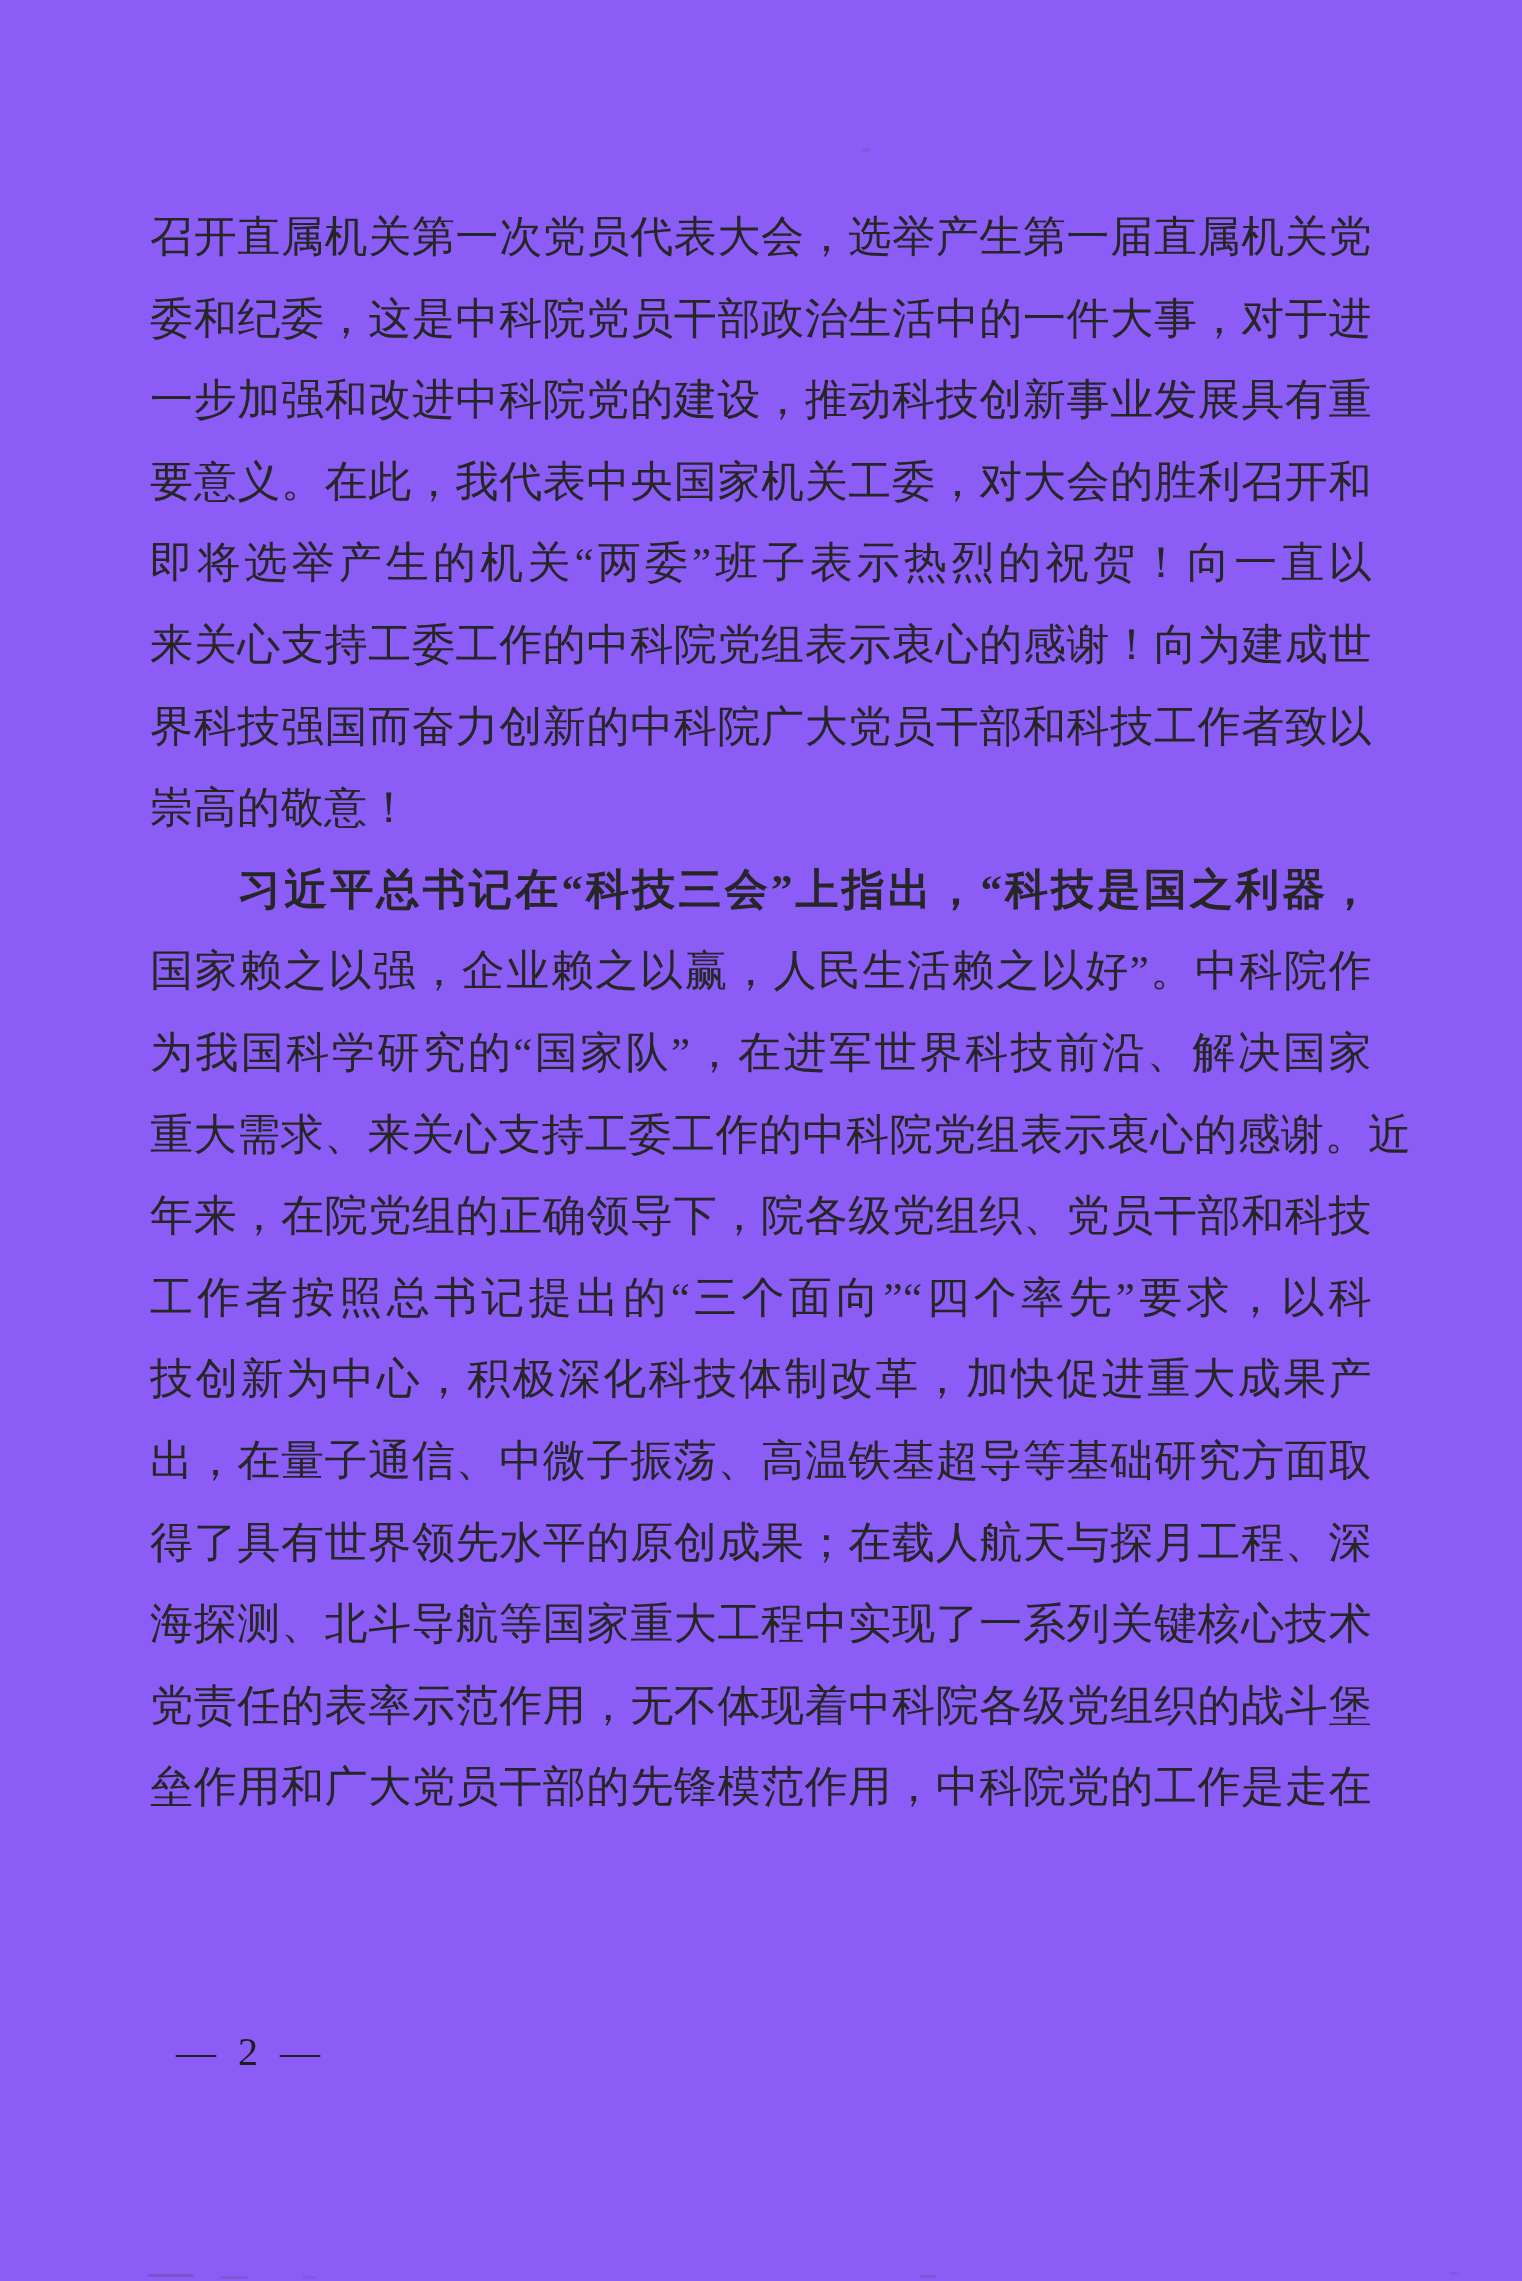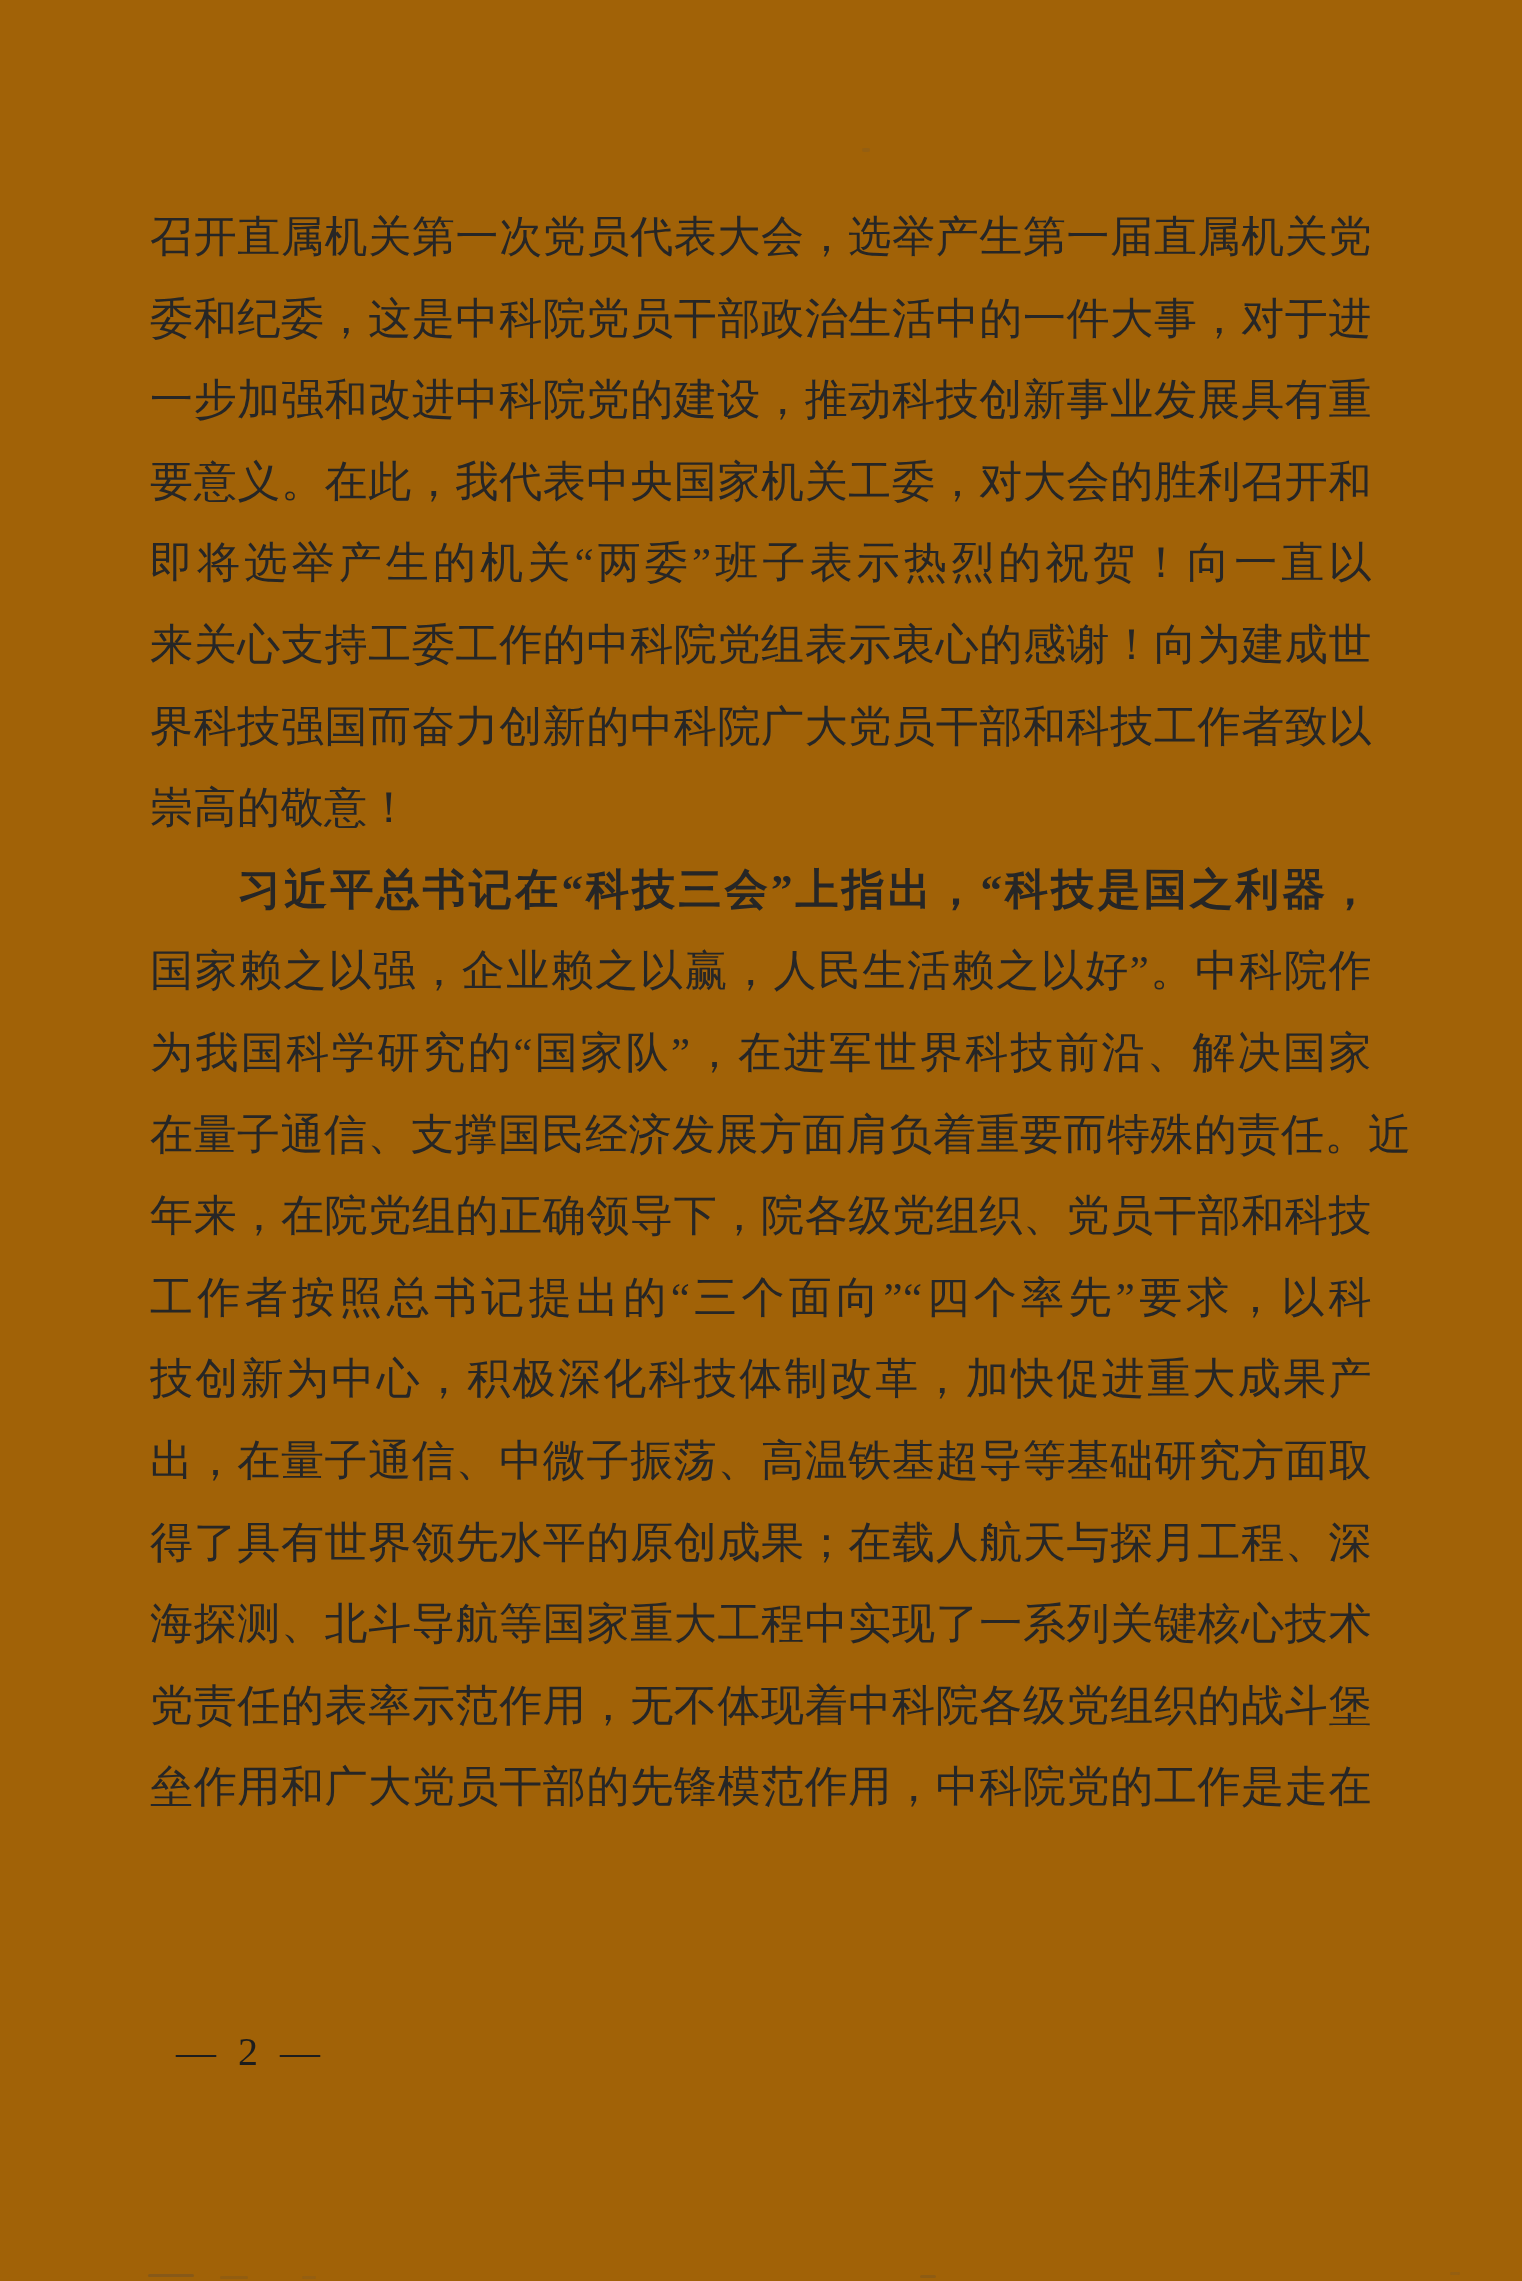--- a/index.html
+++ b/index.html
@@ -4,21 +4,21 @@
 <style>
   html, body {
     margin: 0;
     padding: 0;
     background: #ffffff;
   }
   .page {
     position: relative;
     width: 1522px;
     height: 2281px;
-    background: #a16207;
+    background: #8b5cf6;
     overflow: hidden;
     font-family: "Liberation Serif", serif;
   }
   .content {
     position: absolute;
     left: 150px;
     top: 196px;
     width: 1222px;
   }
   .line {
@@ -72,21 +72,21 @@
     <div class="line">委和纪委，这是中科院党员干部政治生活中的一件大事，对于进</div>
     <div class="line">一步加强和改进中科院党的建设，推动科技创新事业发展具有重</div>
     <div class="line">要意义。在此，我代表中央国家机关工委，对大会的胜利召开和</div>
     <div class="line">即将选举产生的机关“两委”班子表示热烈的祝贺！向一直以</div>
     <div class="line">来关心支持工委工作的中科院党组表示衷心的感谢！向为建成世</div>
     <div class="line">界科技强国而奋力创新的中科院广大党员干部和科技工作者致以</div>
     <div class="line short">崇高的敬意！</div>
     <div class="line indent">习近平总书记在“科技三会”上指出，“科技是国之利器，</div>
     <div class="line">国家赖之以强，企业赖之以赢，人民生活赖之以好”。中科院作</div>
     <div class="line">为我国科学研究的“国家队”，在进军世界科技前沿、解决国家</div>
-    <div class="line">在量子通信、支撑国民经济发展方面肩负着重要而特殊的责任。近</div>
+    <div class="line">重大需求、来关心支持工委工作的中科院党组表示衷心的感谢。近</div>
     <div class="line">年来，在院党组的正确领导下，院各级党组织、党员干部和科技</div>
     <div class="line">工作者按照总书记提出的“三个面向”“四个率先”要求，以科</div>
     <div class="line">技创新为中心，积极深化科技体制改革，加快促进重大成果产</div>
     <div class="line">出，在量子通信、中微子振荡、高温铁基超导等基础研究方面取</div>
     <div class="line">得了具有世界领先水平的原创成果；在载人航天与探月工程、深</div>
     <div class="line">海探测、北斗导航等国家重大工程中实现了一系列关键核心技术</div>
     <div class="line">党责任的表率示范作用，无不体现着中科院各级党组织的战斗堡</div>
     <div class="line">垒作用和广大党员干部的先锋模范作用，中科院党的工作是走在</div>
   </div>
 

